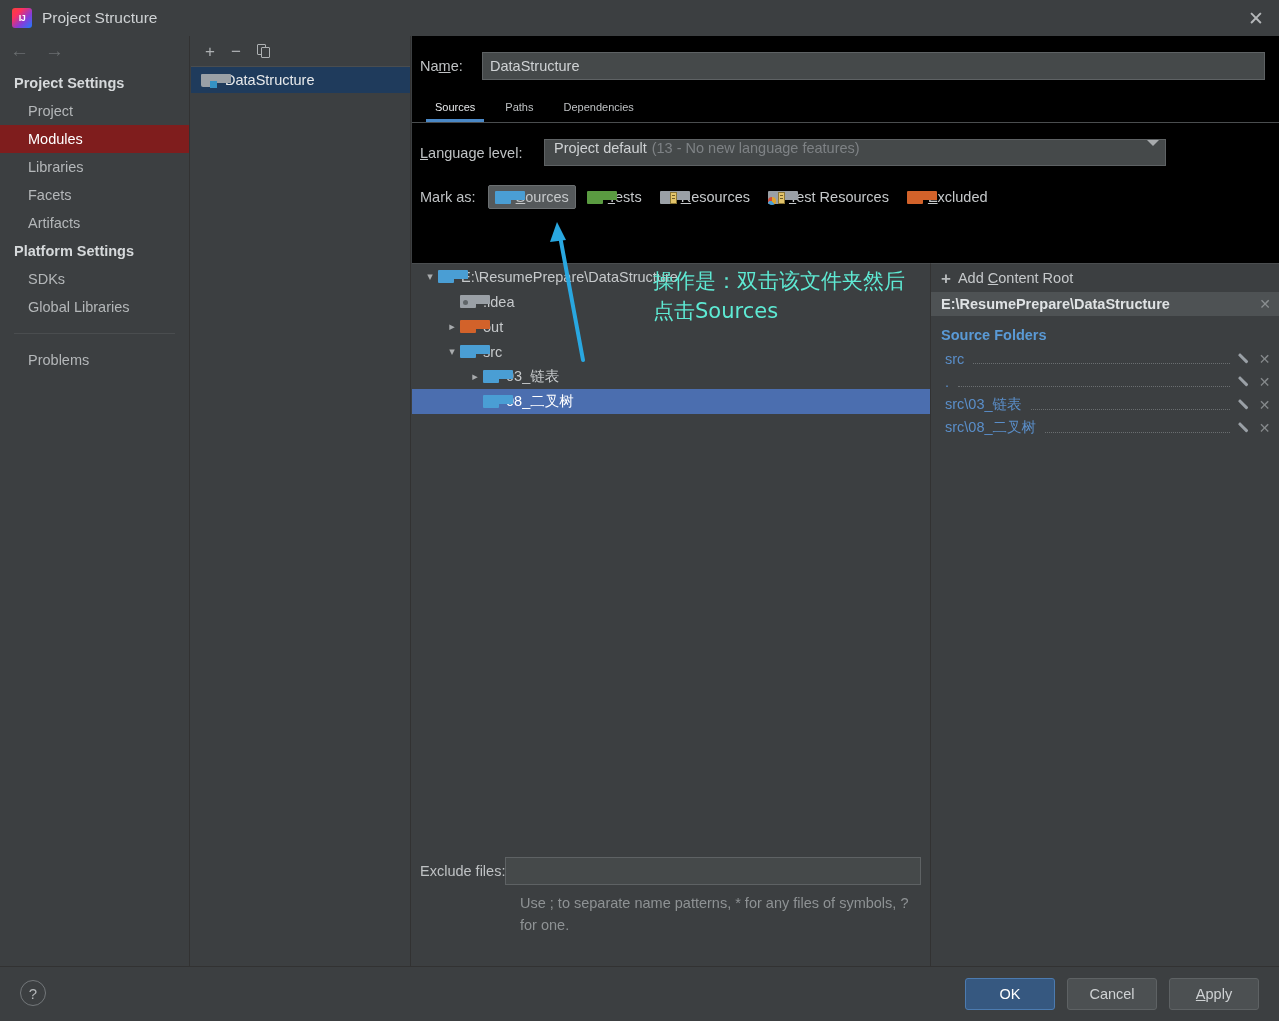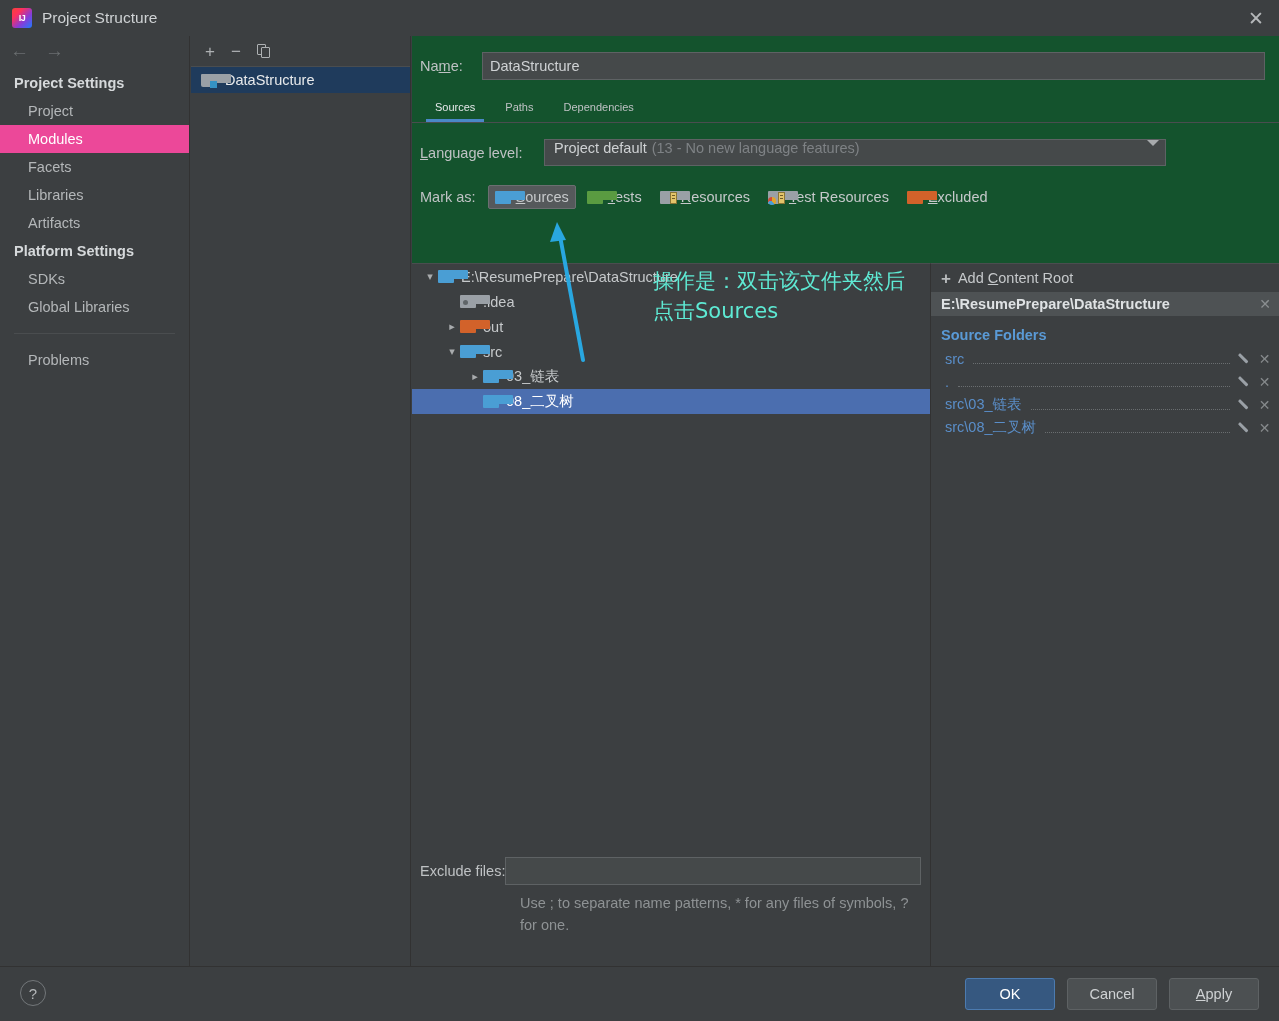--- a/index.html
+++ b/index.html
@@ -45,21 +45,21 @@
   .nav-arrow { font-size: 19px; color: #6a6e70; line-height: 1; }
   .side-list { padding-top: 5px; }
   .side-group {
     font-size: 14.5px; font-weight: bold; color: #d6d9db;
     padding: 4px 0 4px 14px; line-height: 20px;
   }
   .side-item {
     font-size: 14.5px; color: #b4b7b9;
     padding: 4px 0 4px 28px; line-height: 20px; cursor: default;
   }
-  .side-item.selected { background: #ec4899; color: #ffffff; }
+  .side-item.selected { background: #7f1d1d; color: #ffffff; }
   .side-sep { height: 1px; background: #4a4d4f; margin: 12px 14px 12px 14px; }
 
   
   .modpanel {
     position: absolute; left: 191px; top: 36px; width: 220px; height: 930px;
     background: #3c3f41; border-right: 1px solid #323232;
   }
   .mod-toolbar { height: 30px; display: flex; align-items: center; gap: 16px; padding-left: 14px; }
   .tb-icon { color: #aeb1b3; font-size: 17px; line-height: 1; cursor: default; }
   .tb-copy { width: 14px; height: 15px; position: relative; display: inline-block; }
@@ -83,21 +83,21 @@
     position: absolute; left: 0; top: 0; width: 7px; height: 3px;
     background: #9aa0a6; border-radius: 1px 1px 0 0;
   }
   .ico-module .dot {
     position: absolute; right: 0px; bottom: -1px; width: 7px; height: 7px; background: #3592c4;
   }
 
   
   .main {
     position: absolute; left: 412px; top: 36px; width: 867px; height: 930px;
-    background: #14532d;
+    background: #000000;
   }
   .name-row { display: flex; align-items: center; padding: 16px 14px 0 8px; }
   .name-label { font-size: 14.5px; color: #bfc2c4; width: 62px; }
   .name-label u { text-decoration: underline; }
   .text-input {
     flex: 1; height: 28px; background: #45494a; border: 1px solid #5e6264;
     color: #cfd2d4; font-size: 14.5px; padding: 0 7px; outline: none;
     font-family: "Liberation Sans", sans-serif;
   }
 
@@ -264,22 +264,22 @@
 
   <div class="sidebar">
     <div class="nav-arrows">
       <span class="nav-arrow">←</span>
       <span class="nav-arrow">→</span>
     </div>
     <div class="side-list">
       <div class="side-group">Project Settings</div>
       <div class="side-item">Project</div>
       <div class="side-item selected">Modules</div>
+      <div class="side-item">Libraries</div>
       <div class="side-item">Facets</div>
-      <div class="side-item">Libraries</div>
       <div class="side-item">Artifacts</div>
       <div class="side-group">Platform Settings</div>
       <div class="side-item">SDKs</div>
       <div class="side-item">Global Libraries</div>
       <div class="side-sep"></div>
       <div class="side-item">Problems</div>
     </div>
   </div>
 
   <div class="modpanel">

